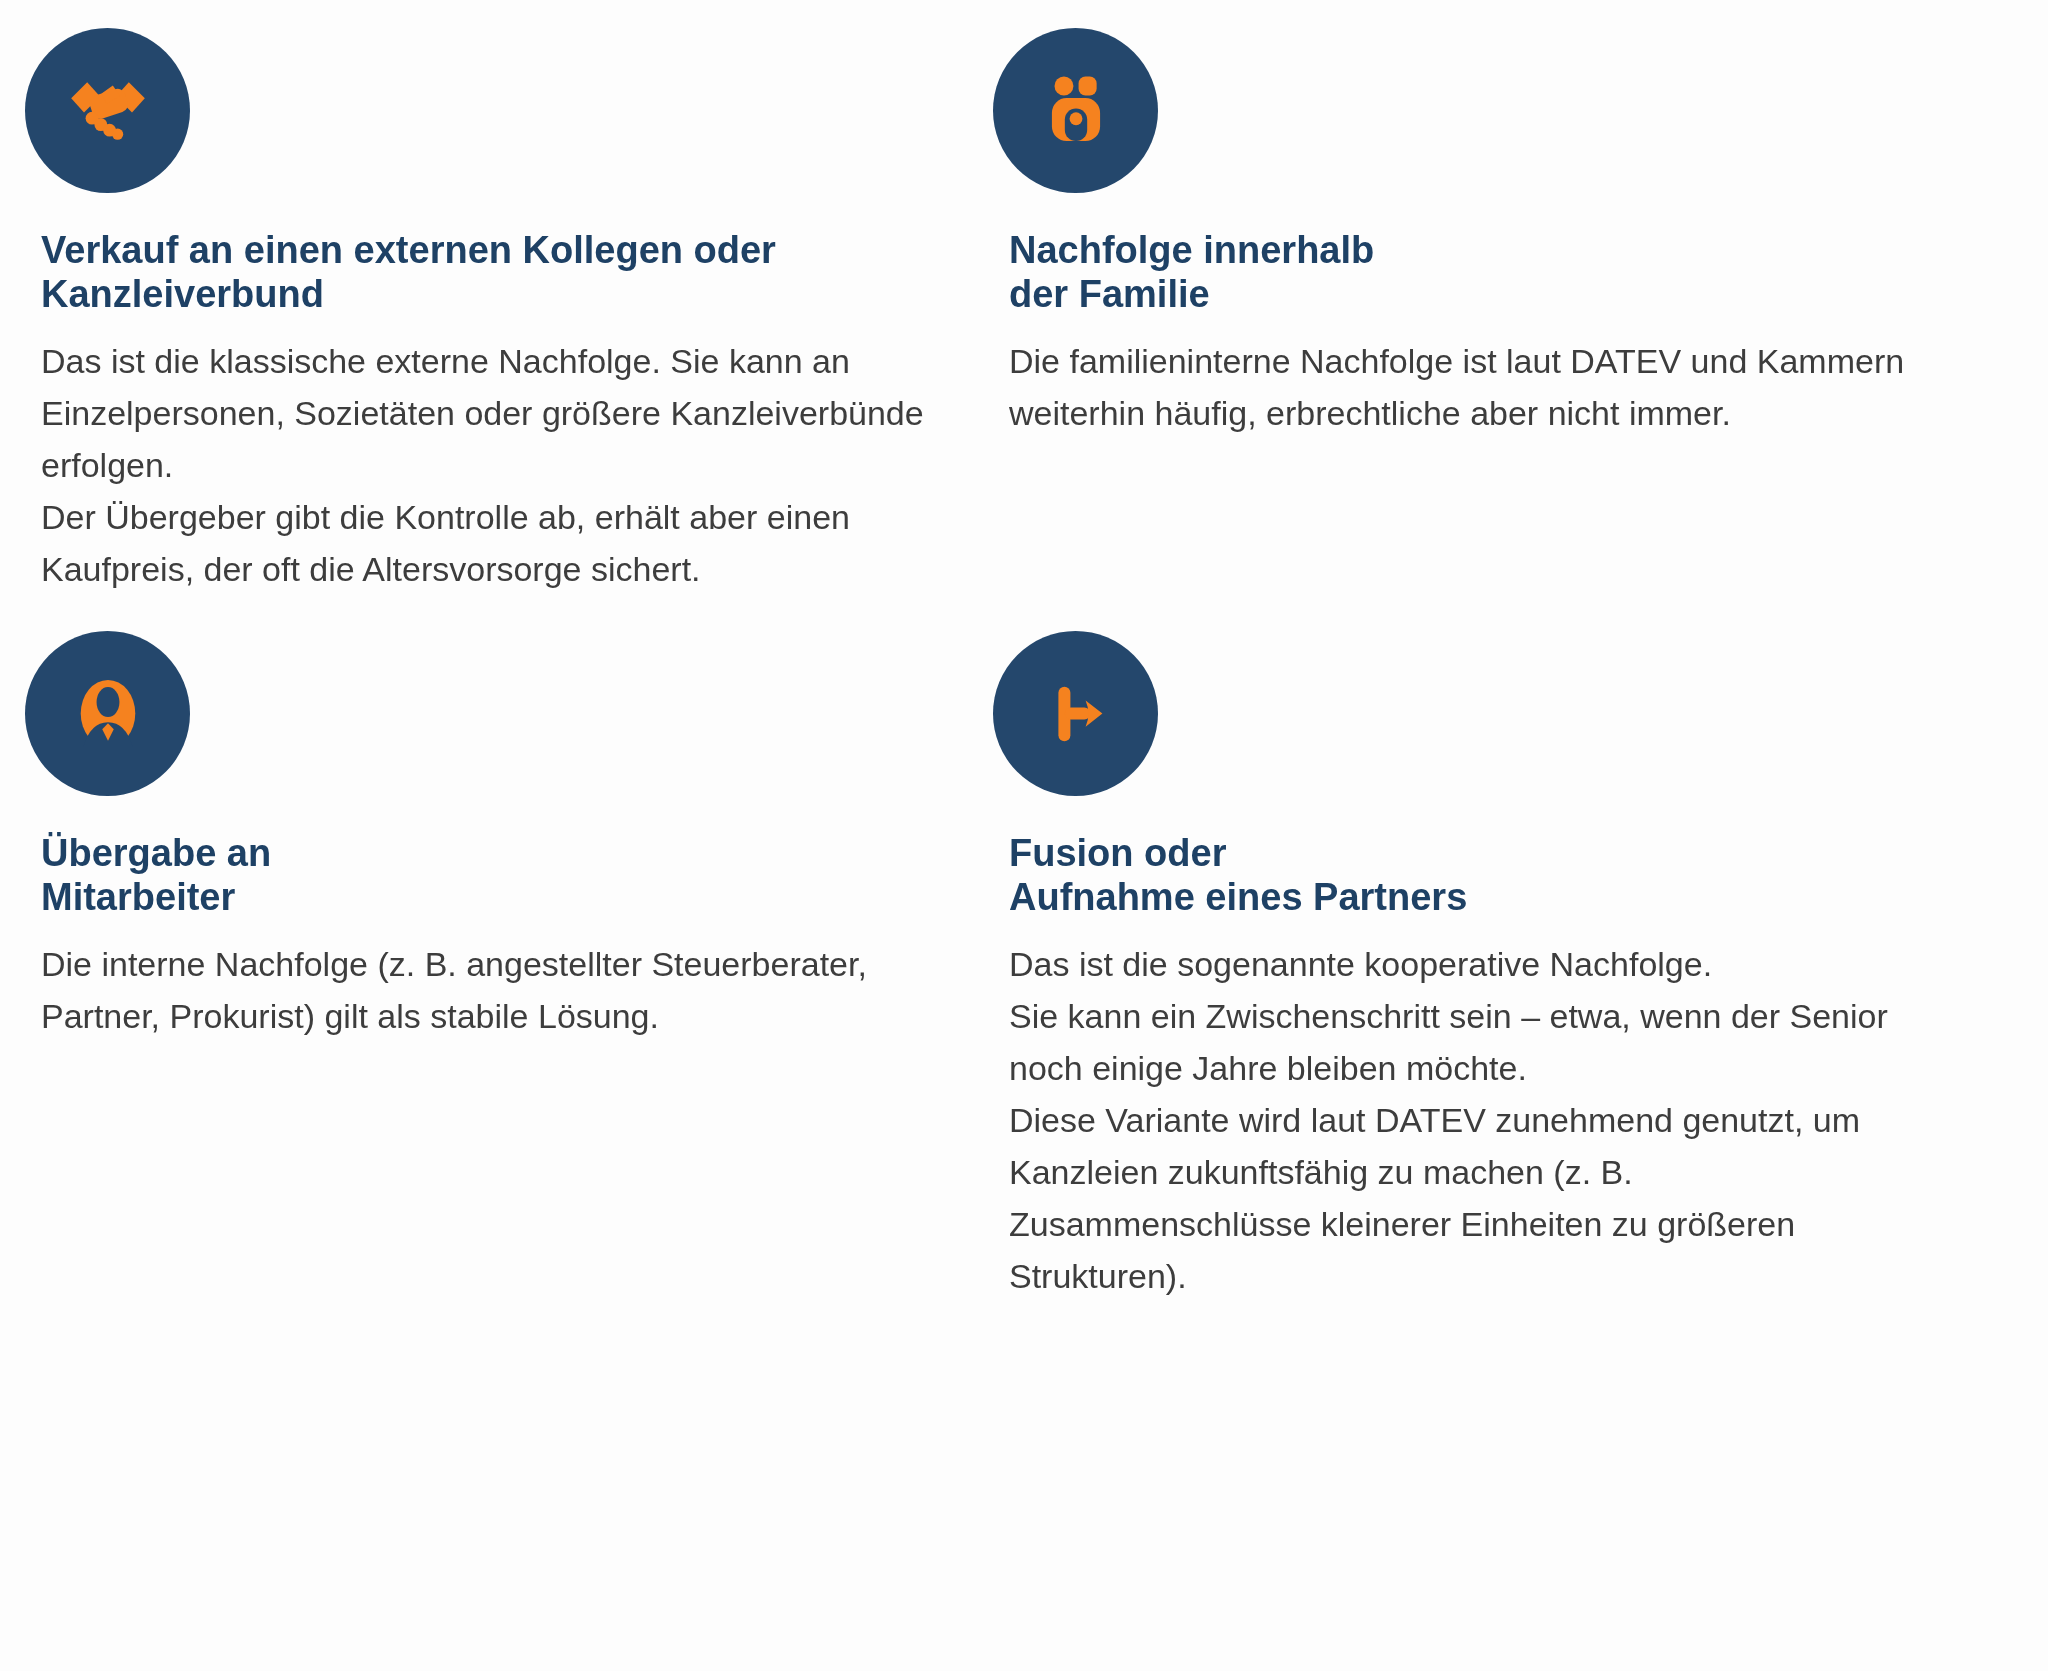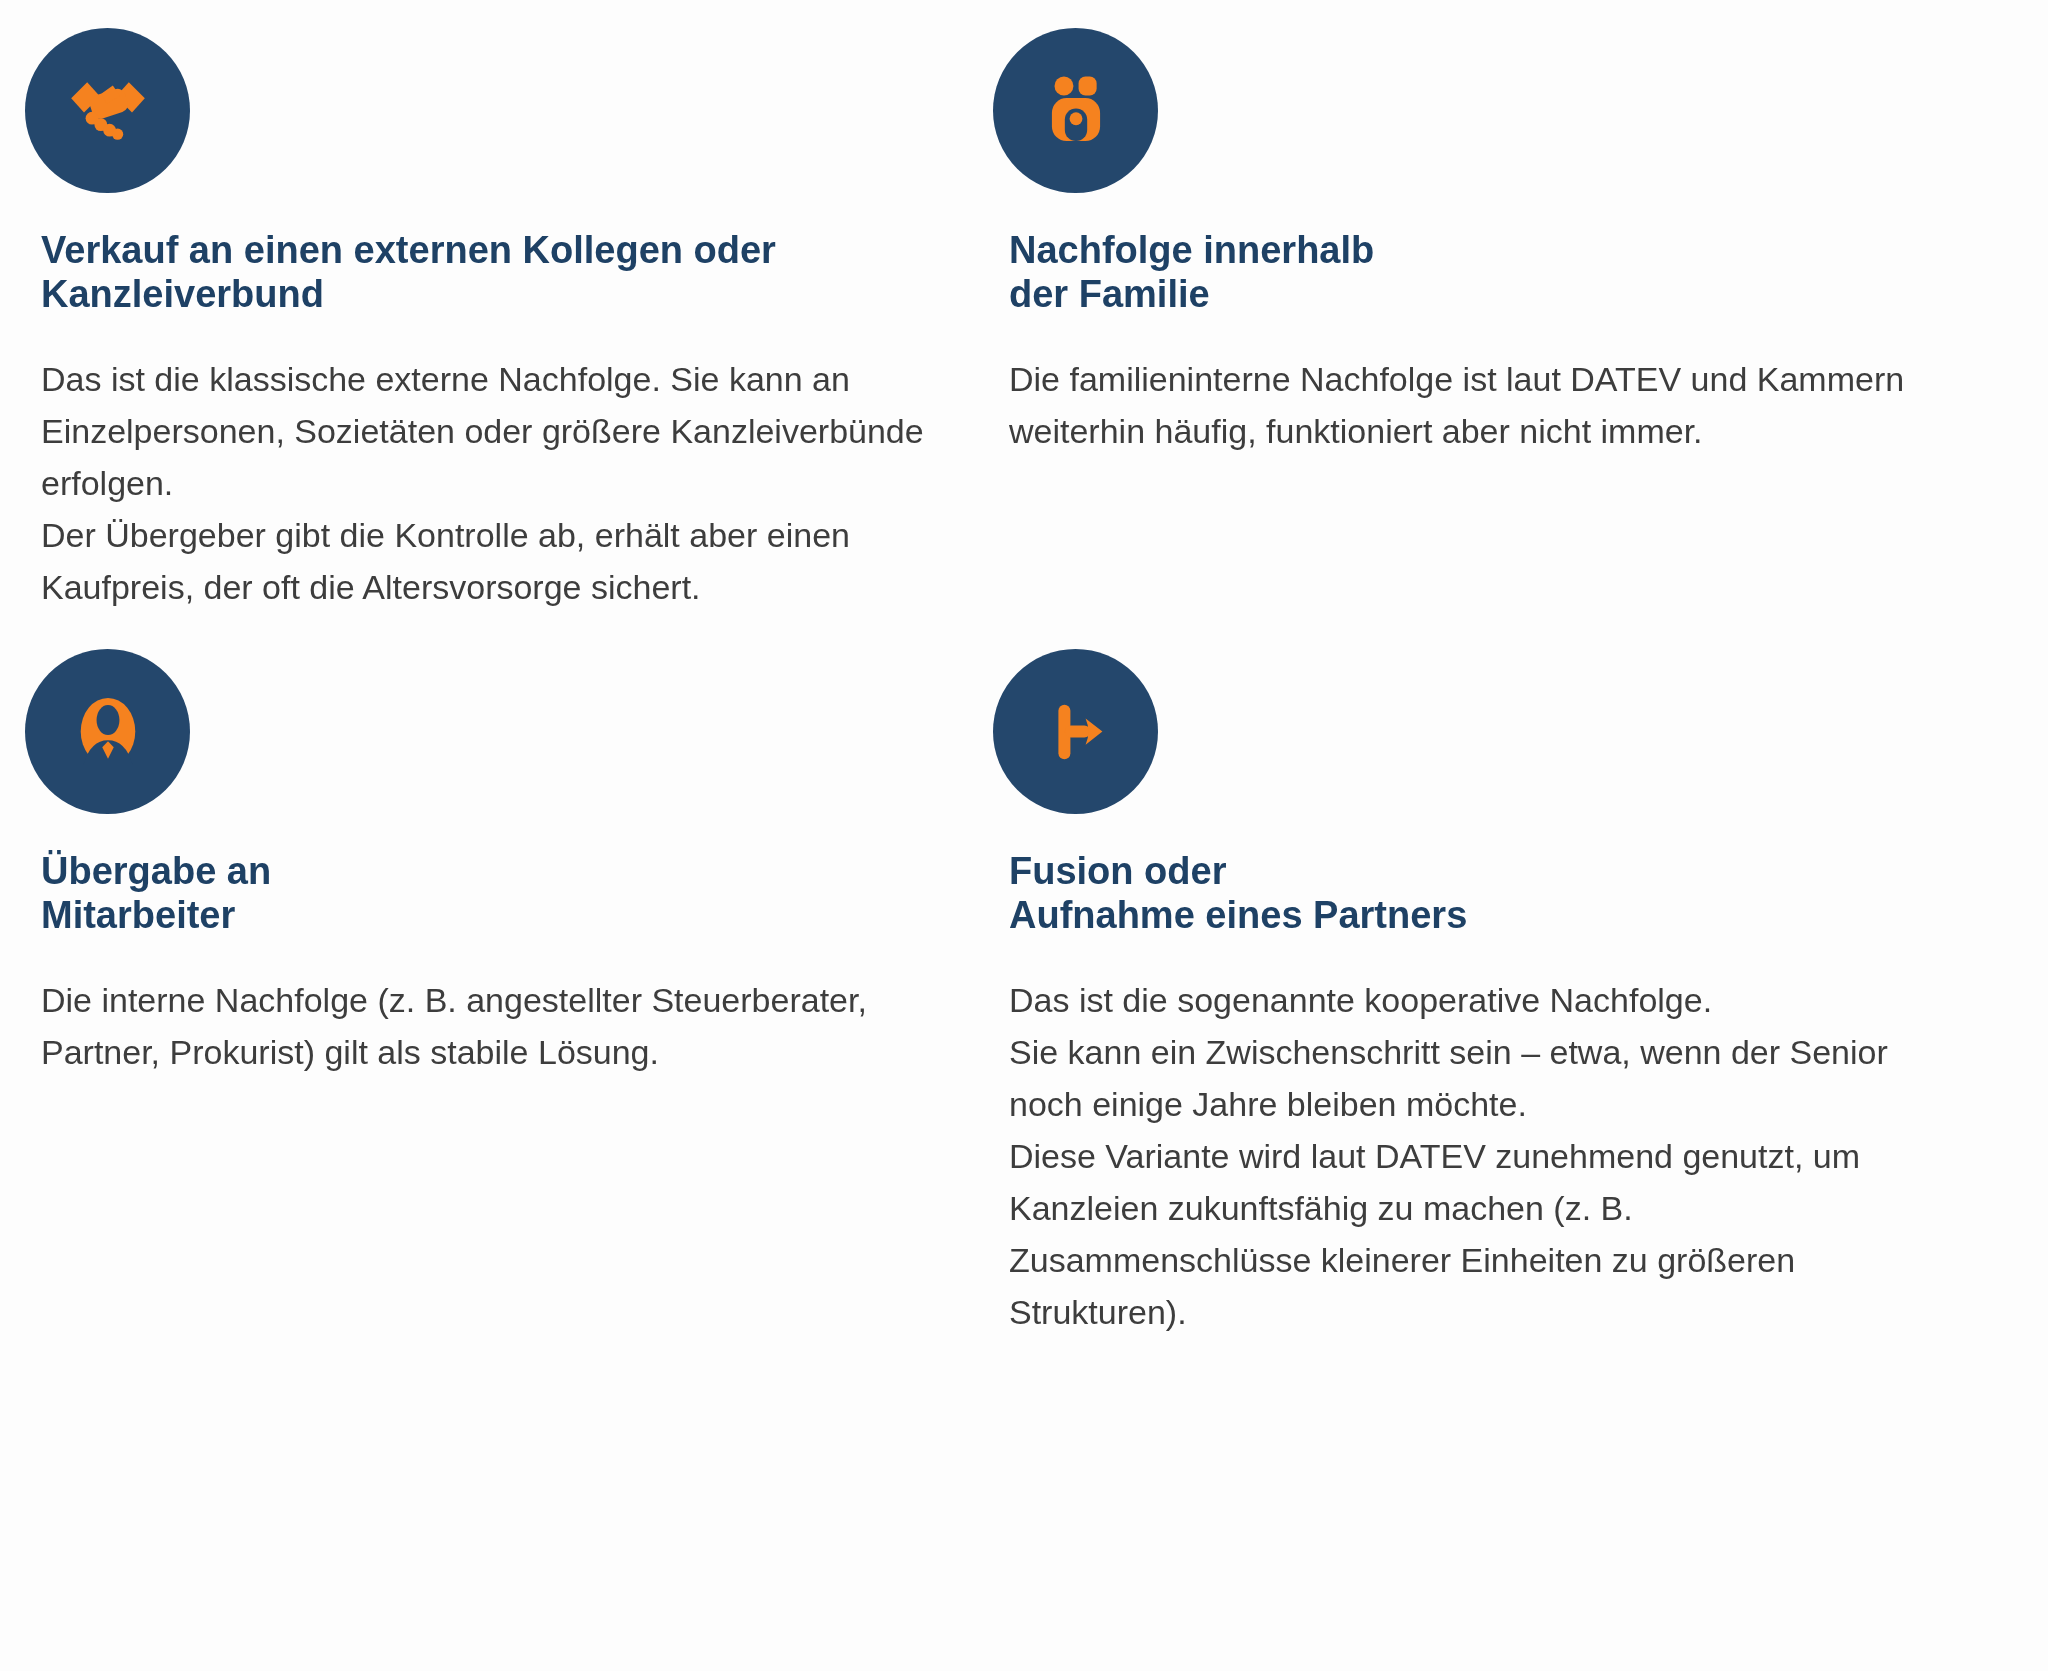--- a/index.html
+++ b/index.html
@@ -34,21 +34,21 @@
   }
   .badge svg{display:block;color:var(--orange);}
   .heading{
     margin:35px 0 0 0;
     font-size:38px;line-height:44px;font-weight:700;
     color:var(--heading);
     white-space:pre-line;
     letter-spacing:0;
   }
   .body{
-    margin-top:37px;
+    margin-top:19px;
     font-size:34px;line-height:52px;
     color:var(--text);
   }
   .body p{margin:0;padding:0;}
 </style>
 </head>
 <body>
 
 <div class="grid">
 
@@ -81,21 +81,21 @@
           <rect x="53" y="10" width="21" height="22" rx="8"></rect>
           <rect x="22" y="35" width="56" height="50" rx="17"></rect>
         </g>
         <rect x="37" y="47" width="26" height="38" rx="13" fill="var(--navy)"></rect>
         <circle cx="50" cy="59" r="7.5" fill="currentColor"></circle>
       </svg>
     </div>
     <h2 class="heading">Nachfolge innerhalb
 der Familie</h2>
     <div class="body">
-      <p>Die familieninterne Nachfolge ist laut DATEV und Kammern weiterhin häufig, funktioniert aber nicht immer.</p>
+      <p>Die familieninterne Nachfolge ist laut DATEV und Kammern weiterhin häufig, erbrechtliche aber nicht immer.</p>
     </div>
   </section>
 
   <section class="card">
     <div class="badge">
       <svg width="88" height="97" viewBox="0 0 100 110" xmlns="http://www.w3.org/2000/svg">
         <ellipse cx="50" cy="55" rx="31" ry="38" fill="currentColor"></ellipse>
         <ellipse cx="50" cy="42" rx="13" ry="17" fill="var(--navy)"></ellipse>
         <path d="M22 93 Q30 65 50 65 Q70 65 78 93 Z" fill="var(--navy)"></path>
         <path d="M50 66 L56.5 73 L50 86 L43.5 73 Z" fill="currentColor"></path>

